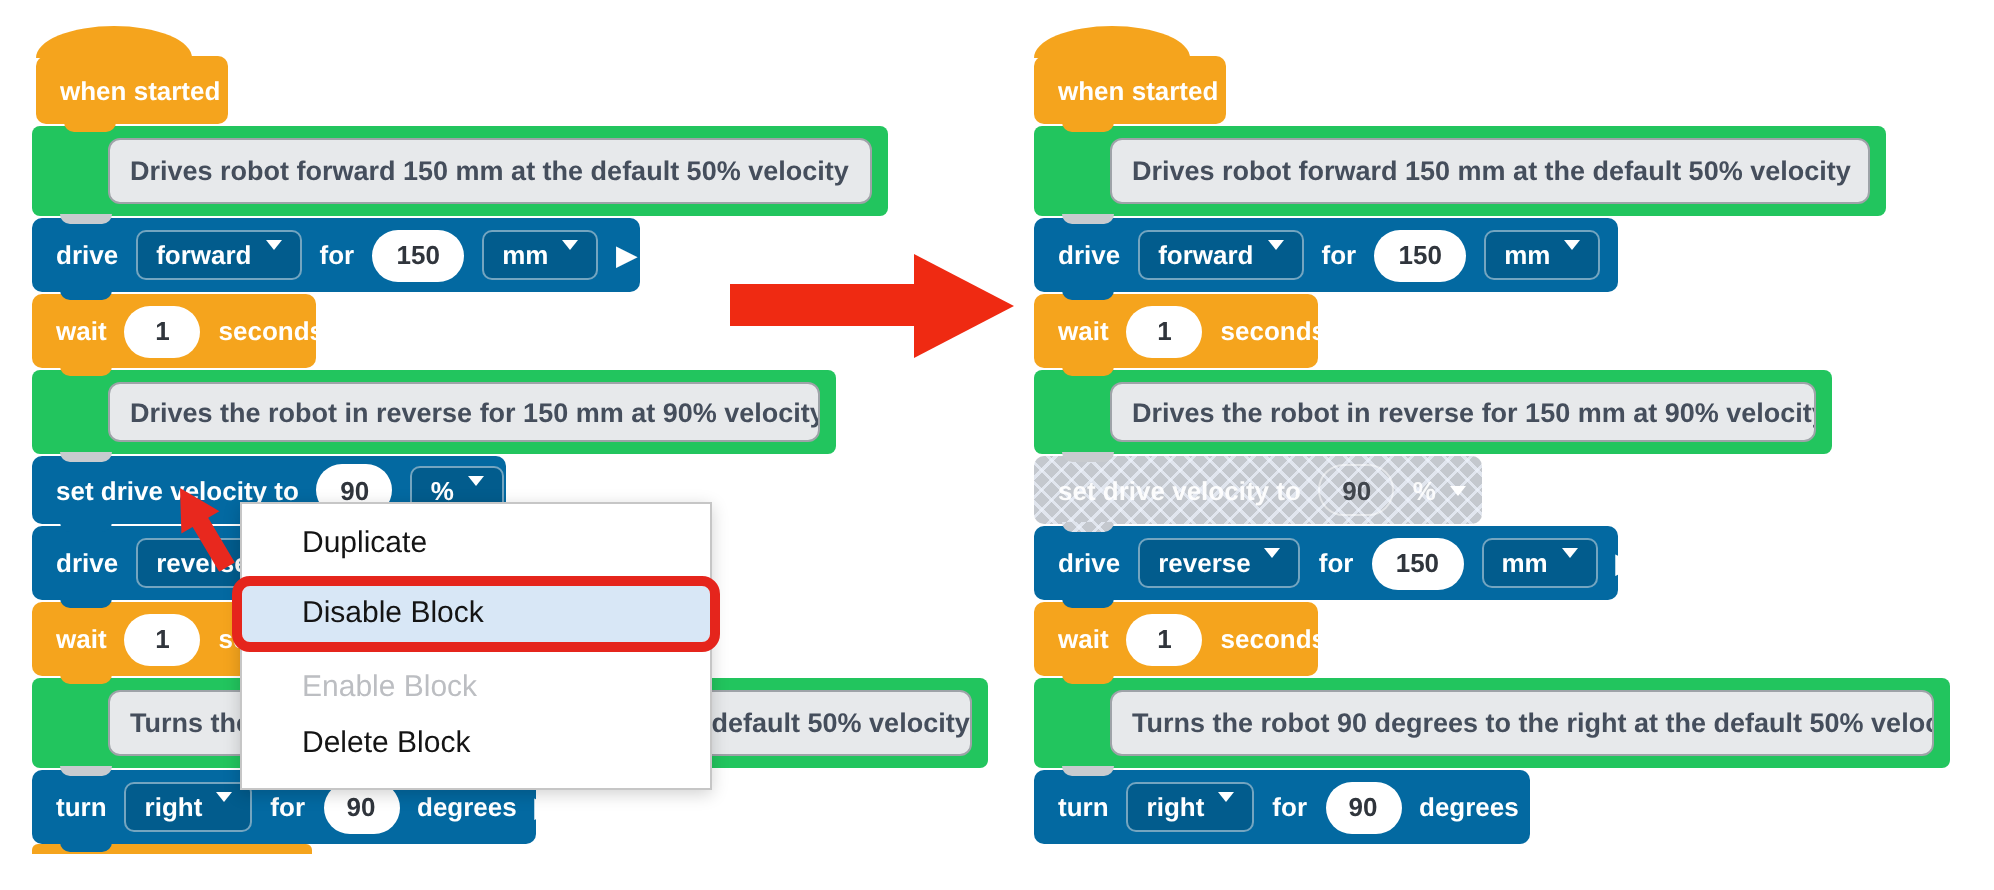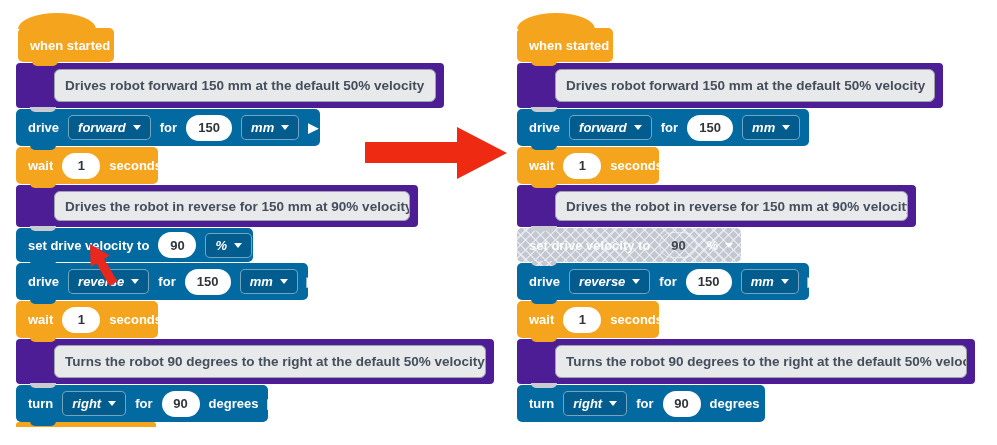--- a/index.html
+++ b/index.html
@@ -16,28 +16,28 @@
   .orange{background:#F5A41D;}
   .bump::after{content:"";position:absolute;left:14px;bottom:-4px;width:26px;height:5px;
          background:inherit;border-radius:0 0 5px 5px;z-index:5;}
   .hat::before{content:"";position:absolute;left:0;top:-15px;width:78px;height:16px;
          background:#F5A41D;border-radius:39px 39px 0 0 / 16px 16px 0 0;}
   .lbl{white-space:nowrap;}
   .oval{background:#fff;color:#30353C;border-radius:14px;min-width:46px;height:26px;
         display:flex;align-items:center;justify-content:center;font-weight:700;
         font-size:13px;padding:0 6px;box-sizing:border-box;}
   .oval.small{min-width:38px;}
-  .dropdown{display:flex;align-items:center;gap:7px;padding:4px 9px;border-radius:5px;
-        border:1px solid rgba(255,255,255,.45);background:rgba(0,0,0,.12);white-space:nowrap;font-style:italic;}
+  .dropdown{display:flex;gap:7px;padding:4px 9px;border-radius:5px;
+        border:1px solid rgba(255,255,255,.45);background:rgba(0,0,0,.12);white-space:nowrap;}
   .caret{width:0;height:0;border-left:4px solid transparent;border-right:4px solid transparent;
         border-top:5px solid #fff;}
   .play{color:#fff;font-size:13px;line-height:1;}
 
   
-  .comment{position:absolute;background:#4c1d95;border-radius:4px;}
+  .comment{position:absolute;background:#22c55e;border-radius:4px;}
   .comment.bump::after{background:#C8CBCF;}
   .comment-inner{position:absolute;left:38px;right:8px;top:6px;bottom:6px;background:#E7E9EB;
         border:1px solid #9EA3A8;border-radius:6px;display:flex;align-items:center;
         padding:0 10px;color:#454E5C;font-size:13.5px;font-weight:600;white-space:nowrap;
         overflow:hidden;}
 
   
   .disabled-hatch{background-color:#C4C8CE;color:rgba(255,255,255,.92);
     background-image:
       repeating-linear-gradient(45deg, rgba(237,242,252,.7) 0px, rgba(237,242,252,.7) 1.5px, transparent 1.5px, transparent 7px),
@@ -147,20 +147,26 @@
       </span>
       <span class="lbl">for</span>
       <span class="oval small">90</span>
       <span class="lbl">degrees</span>
       <span class="play">▶</span>
     </div>
 
     <div class="sliver"></div>
   </div>
 
+  <div class="menu">
+    <div class="menu-item">Duplicate</div>
+    <div class="menu-item highlight">Disable Block</div>
+    <div class="menu-item is-disabled">Enable Block</div>
+    <div class="menu-item">Delete Block</div>
+  </div>
 
   <svg class="cursor-arrow" width="36" height="52" viewBox="0 0 36 52">
     <polygon points="4,2 23.7,13.6 18.1,16.9 31.4,39.3 23.6,43.9 10.3,21.5 4.7,24.8" fill="#E8281E"></polygon>
   </svg>
 
   <div class="big-arrow-shaft"></div>
   <div class="big-arrow-head"></div>
 
   <div class="panel" id="panel-after">
 

